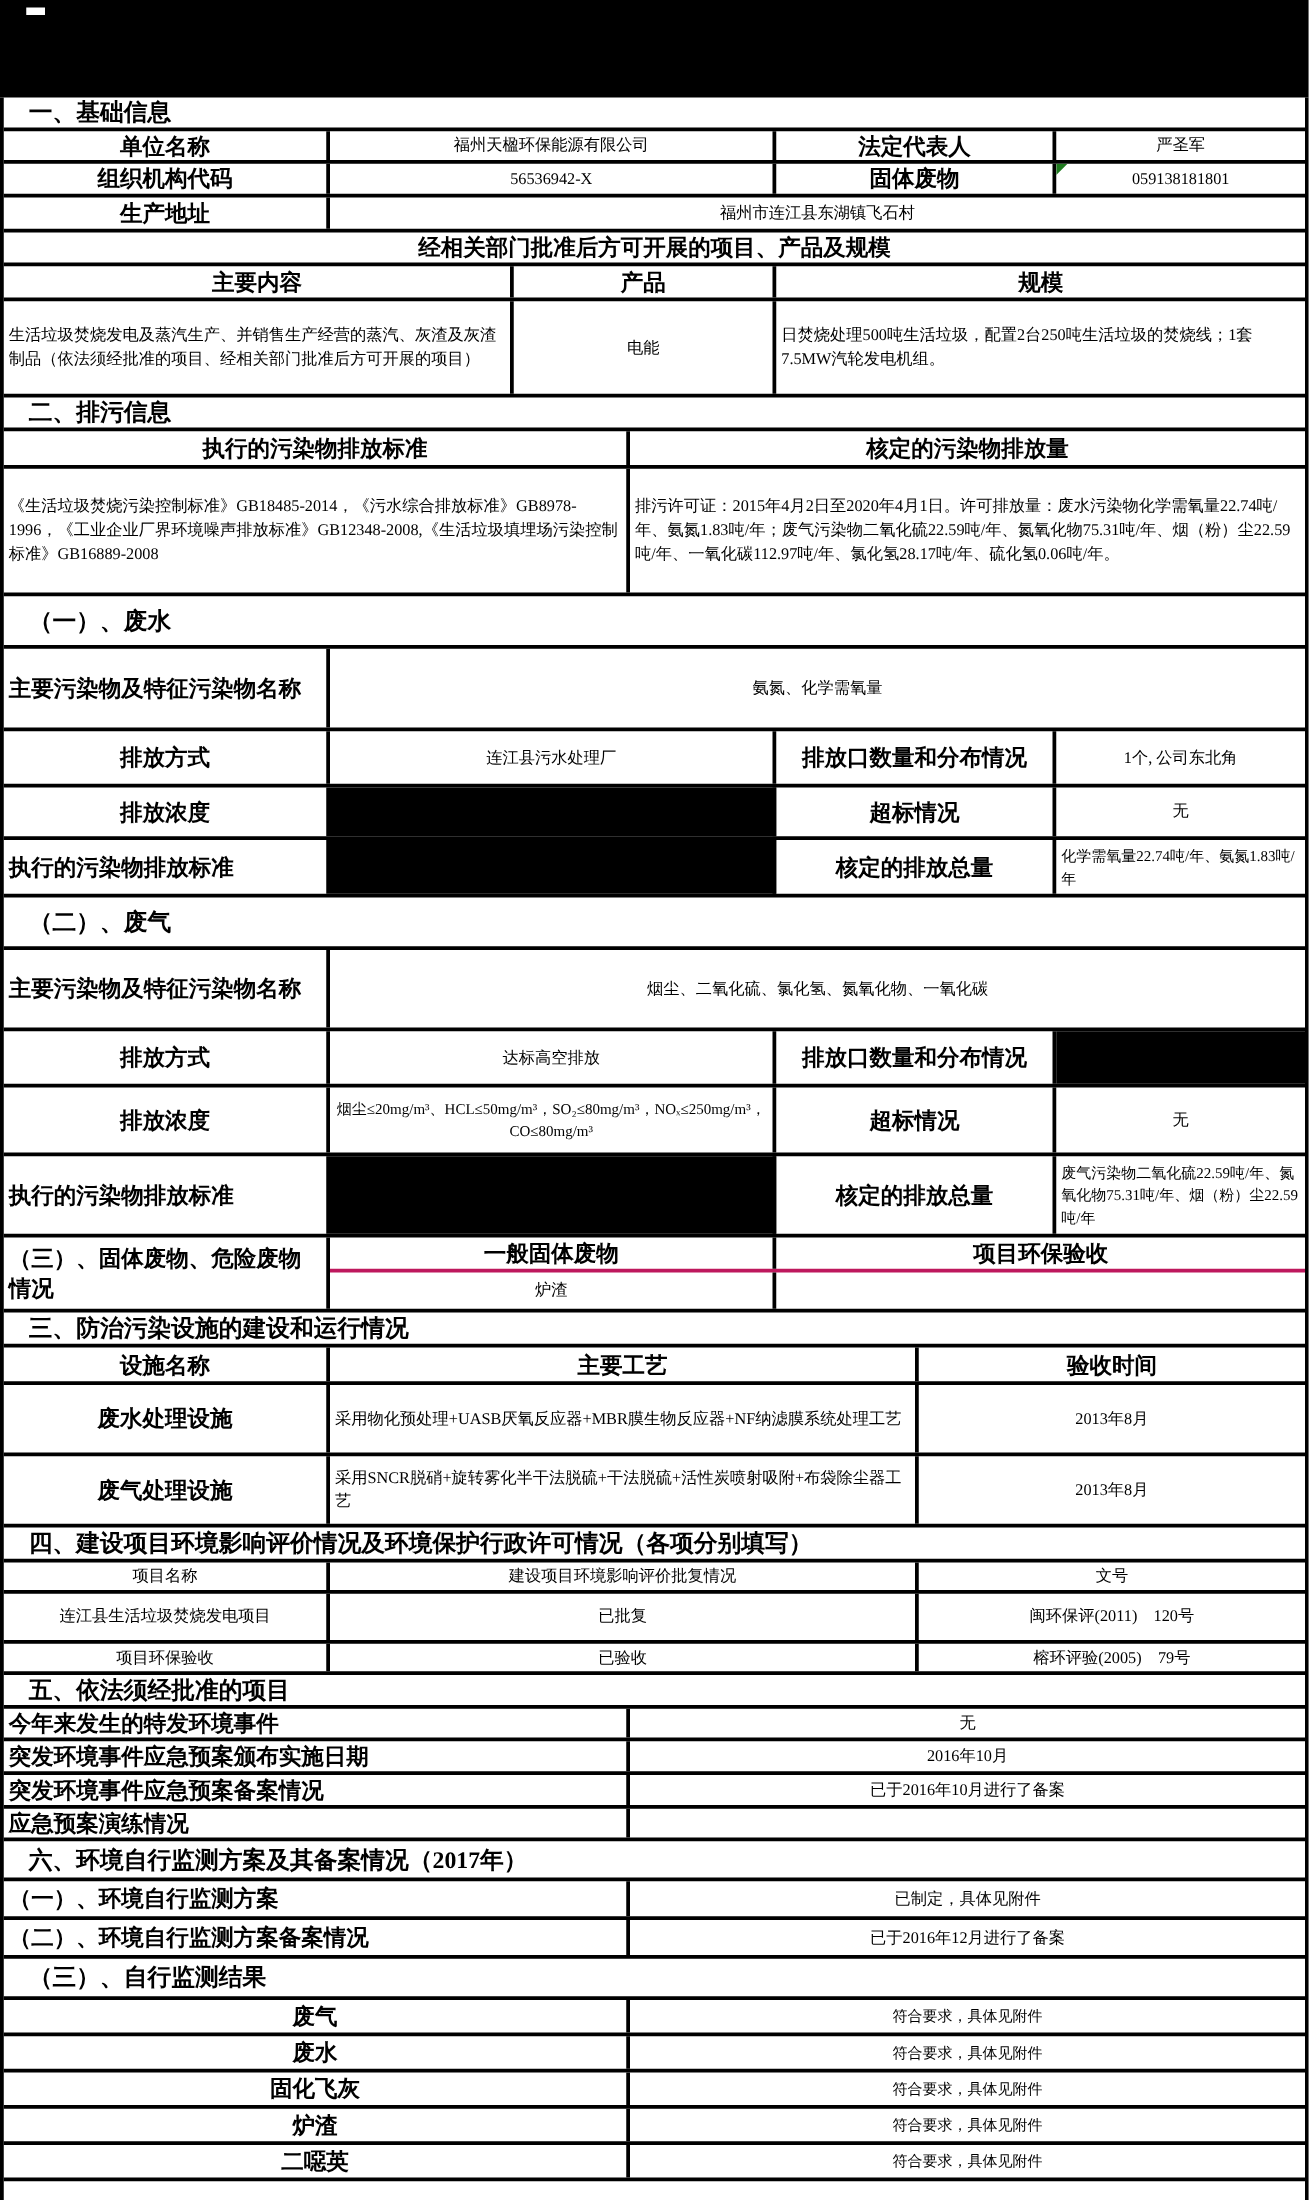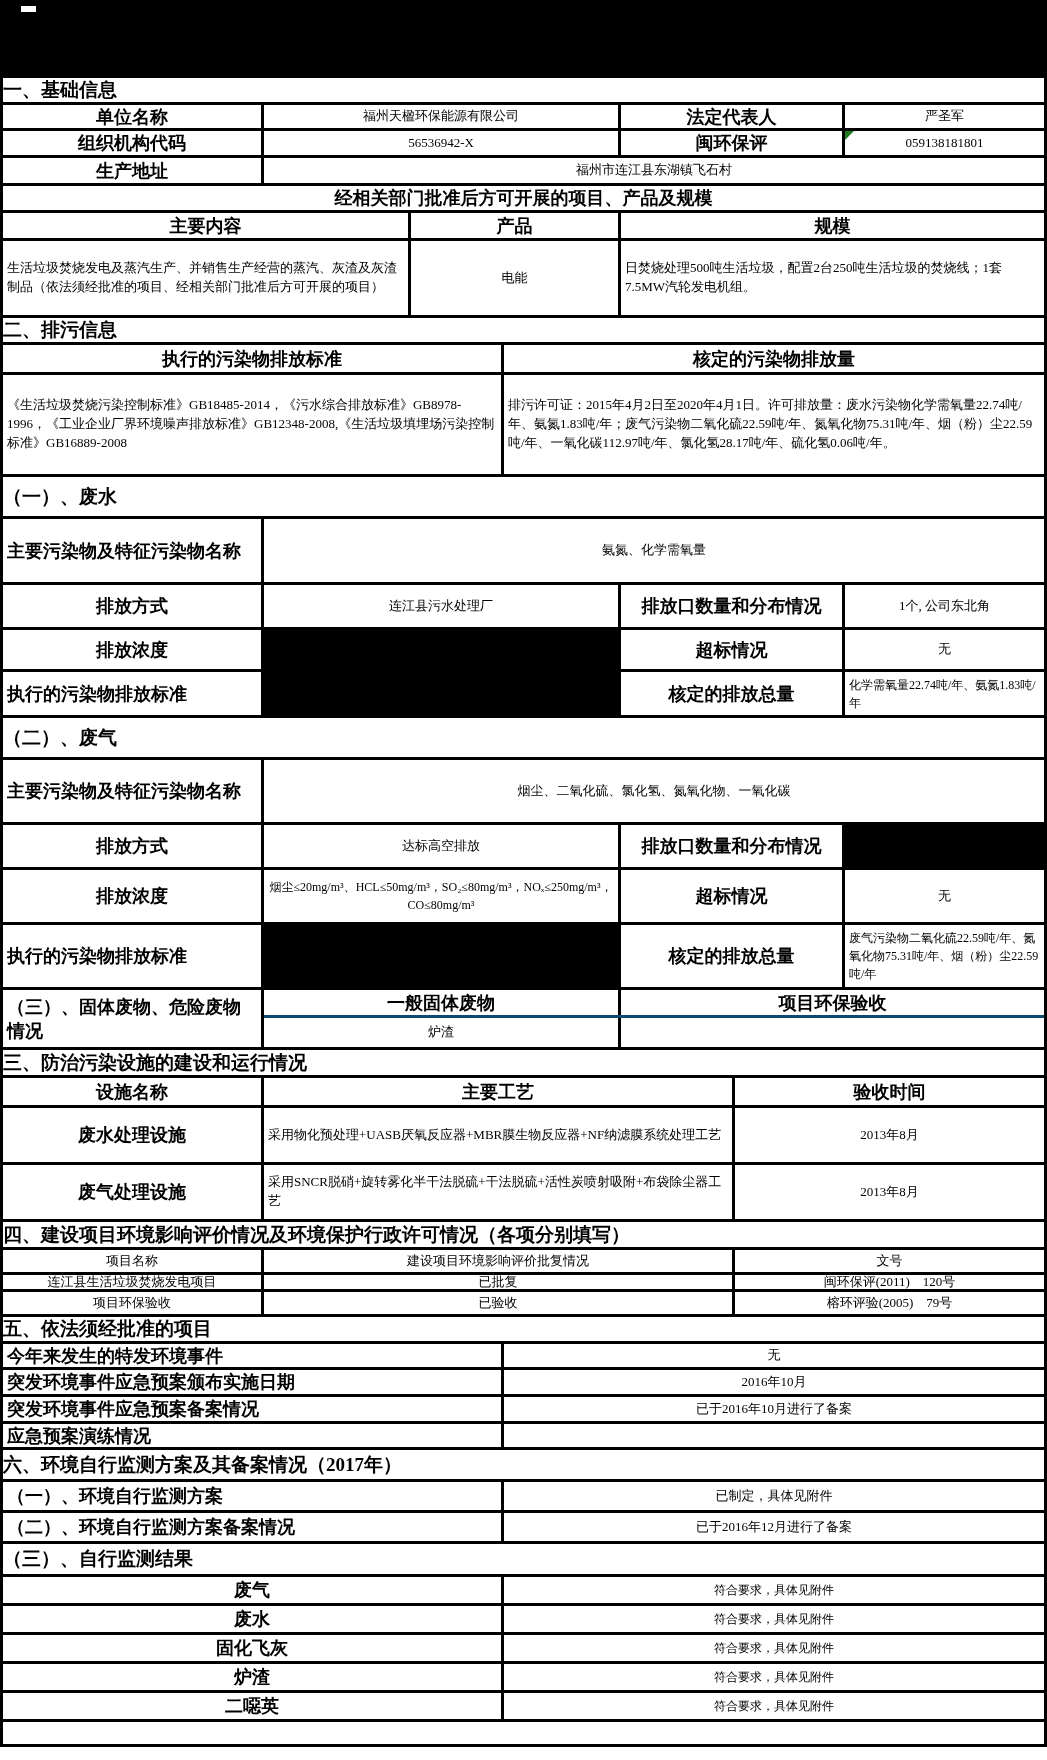--- a/index.html
+++ b/index.html
@@ -9,27 +9,27 @@
   .speck{position:absolute;left:21px;top:6px;width:15px;height:6px;background:#fff;}
   .tbl{border-left:3px solid #000;border-right:3px solid #000;border-bottom:3px solid #000;box-sizing:border-box;}
   .row{display:flex;border-bottom:3px solid #000;box-sizing:border-box;align-items:stretch;}
   .row:last-child{border-bottom:none;}
   .cell{box-sizing:border-box;border-right:3px solid #000;display:flex;align-items:center;justify-content:center;text-align:center;padding:1px 4px;overflow:hidden;}
   .cell.last{border-right:none;}
   .lab{font-weight:bold;font-size:18px;}
   .val{font-size:13px;line-height:1.45;}
   .val-sm{font-size:12px;line-height:1.5;}
   .leftal{justify-content:flex-start;text-align:left;}
-  .sect{font-weight:bold;font-size:19px;justify-content:flex-start;text-align:left;padding:2px 0;}
+  .sect{font-weight:bold;font-size:19px;justify-content:flex-start;text-align:left;padding:2px 20px;}
   .black{background:#000;}
   .c261{width:261px}.c357{width:357px}.c224{width:224px}.c199{width:199px}
   .c780{width:780px}.c408{width:408px}.c210{width:210px}.c423{width:423px}
   .c501{width:501px}.c540{width:540px}.c471{width:471px}.c309{width:309px}
   .stack{display:flex;flex-direction:column;width:780px;}
-  .subrow{display:flex;border-bottom:3px solid #0c4a6e;height:28px;box-sizing:border-box;}
+  .subrow{display:flex;border-bottom:3px solid #be185d;height:28px;box-sizing:border-box;}
   .subrow.lastsub{border-bottom:none;flex:1;}
   .rel{position:relative;}
   .green-tri{position:absolute;left:0;top:0;width:0;height:0;border-left:9px solid #1e7a1e;border-bottom:9px solid transparent;}
 </style>
 </head>
 <body>
 
 <div class="sheet">
 
   <div class="blackbar">
@@ -45,21 +45,21 @@
     <div class="row" style="height:26px">
       <div class="cell lab c261">单位名称</div>
       <div class="cell val c357">福州天楹环保能源有限公司</div>
       <div class="cell lab c224">法定代表人</div>
       <div class="cell val c199 last">严圣军</div>
     </div>
 
     <div class="row" style="height:27px">
       <div class="cell lab c261">组织机构代码</div>
       <div class="cell val c357">56536942-X</div>
-      <div class="cell lab c224">闽环保评</div>
+      <div class="cell lab c224">固体废物</div>
       <div class="cell val c199 last rel">
         <span class="green-tri"></span>
         <span>059138181801</span>
       </div>
     </div>
 
     <div class="row" style="height:28px">
       <div class="cell lab c261">生产地址</div>
       <div class="cell val c780 last">福州市连江县东湖镇飞石村</div>
     </div>
@@ -192,21 +192,21 @@
     <div class="row" style="height:28px">
         <div class="cell sect last" style="width:1041px">四、建设项目环境影响评价情况及环境保护行政许可情况（各项分别填写）</div>
       </div>
 
     <div class="row" style="height:25px">
       <div class="cell val c261">项目名称</div>
       <div class="cell val c471">建设项目环境影响评价批复情况</div>
       <div class="cell val c309 last">文号</div>
     </div>
 
-    <div class="row" style="height:17px">
+    <div class="row" style="height:40px">
       <div class="cell val c261">连江县生活垃圾焚烧发电项目</div>
       <div class="cell val c471">已批复</div>
       <div class="cell val c309 last">闽环保评(2011)　120号</div>
     </div>
 
     <div class="row" style="height:25px">
       <div class="cell val c261">项目环保验收</div>
       <div class="cell val c471">已验收</div>
       <div class="cell val c309 last">榕环评验(2005)　79号</div>
     </div>

